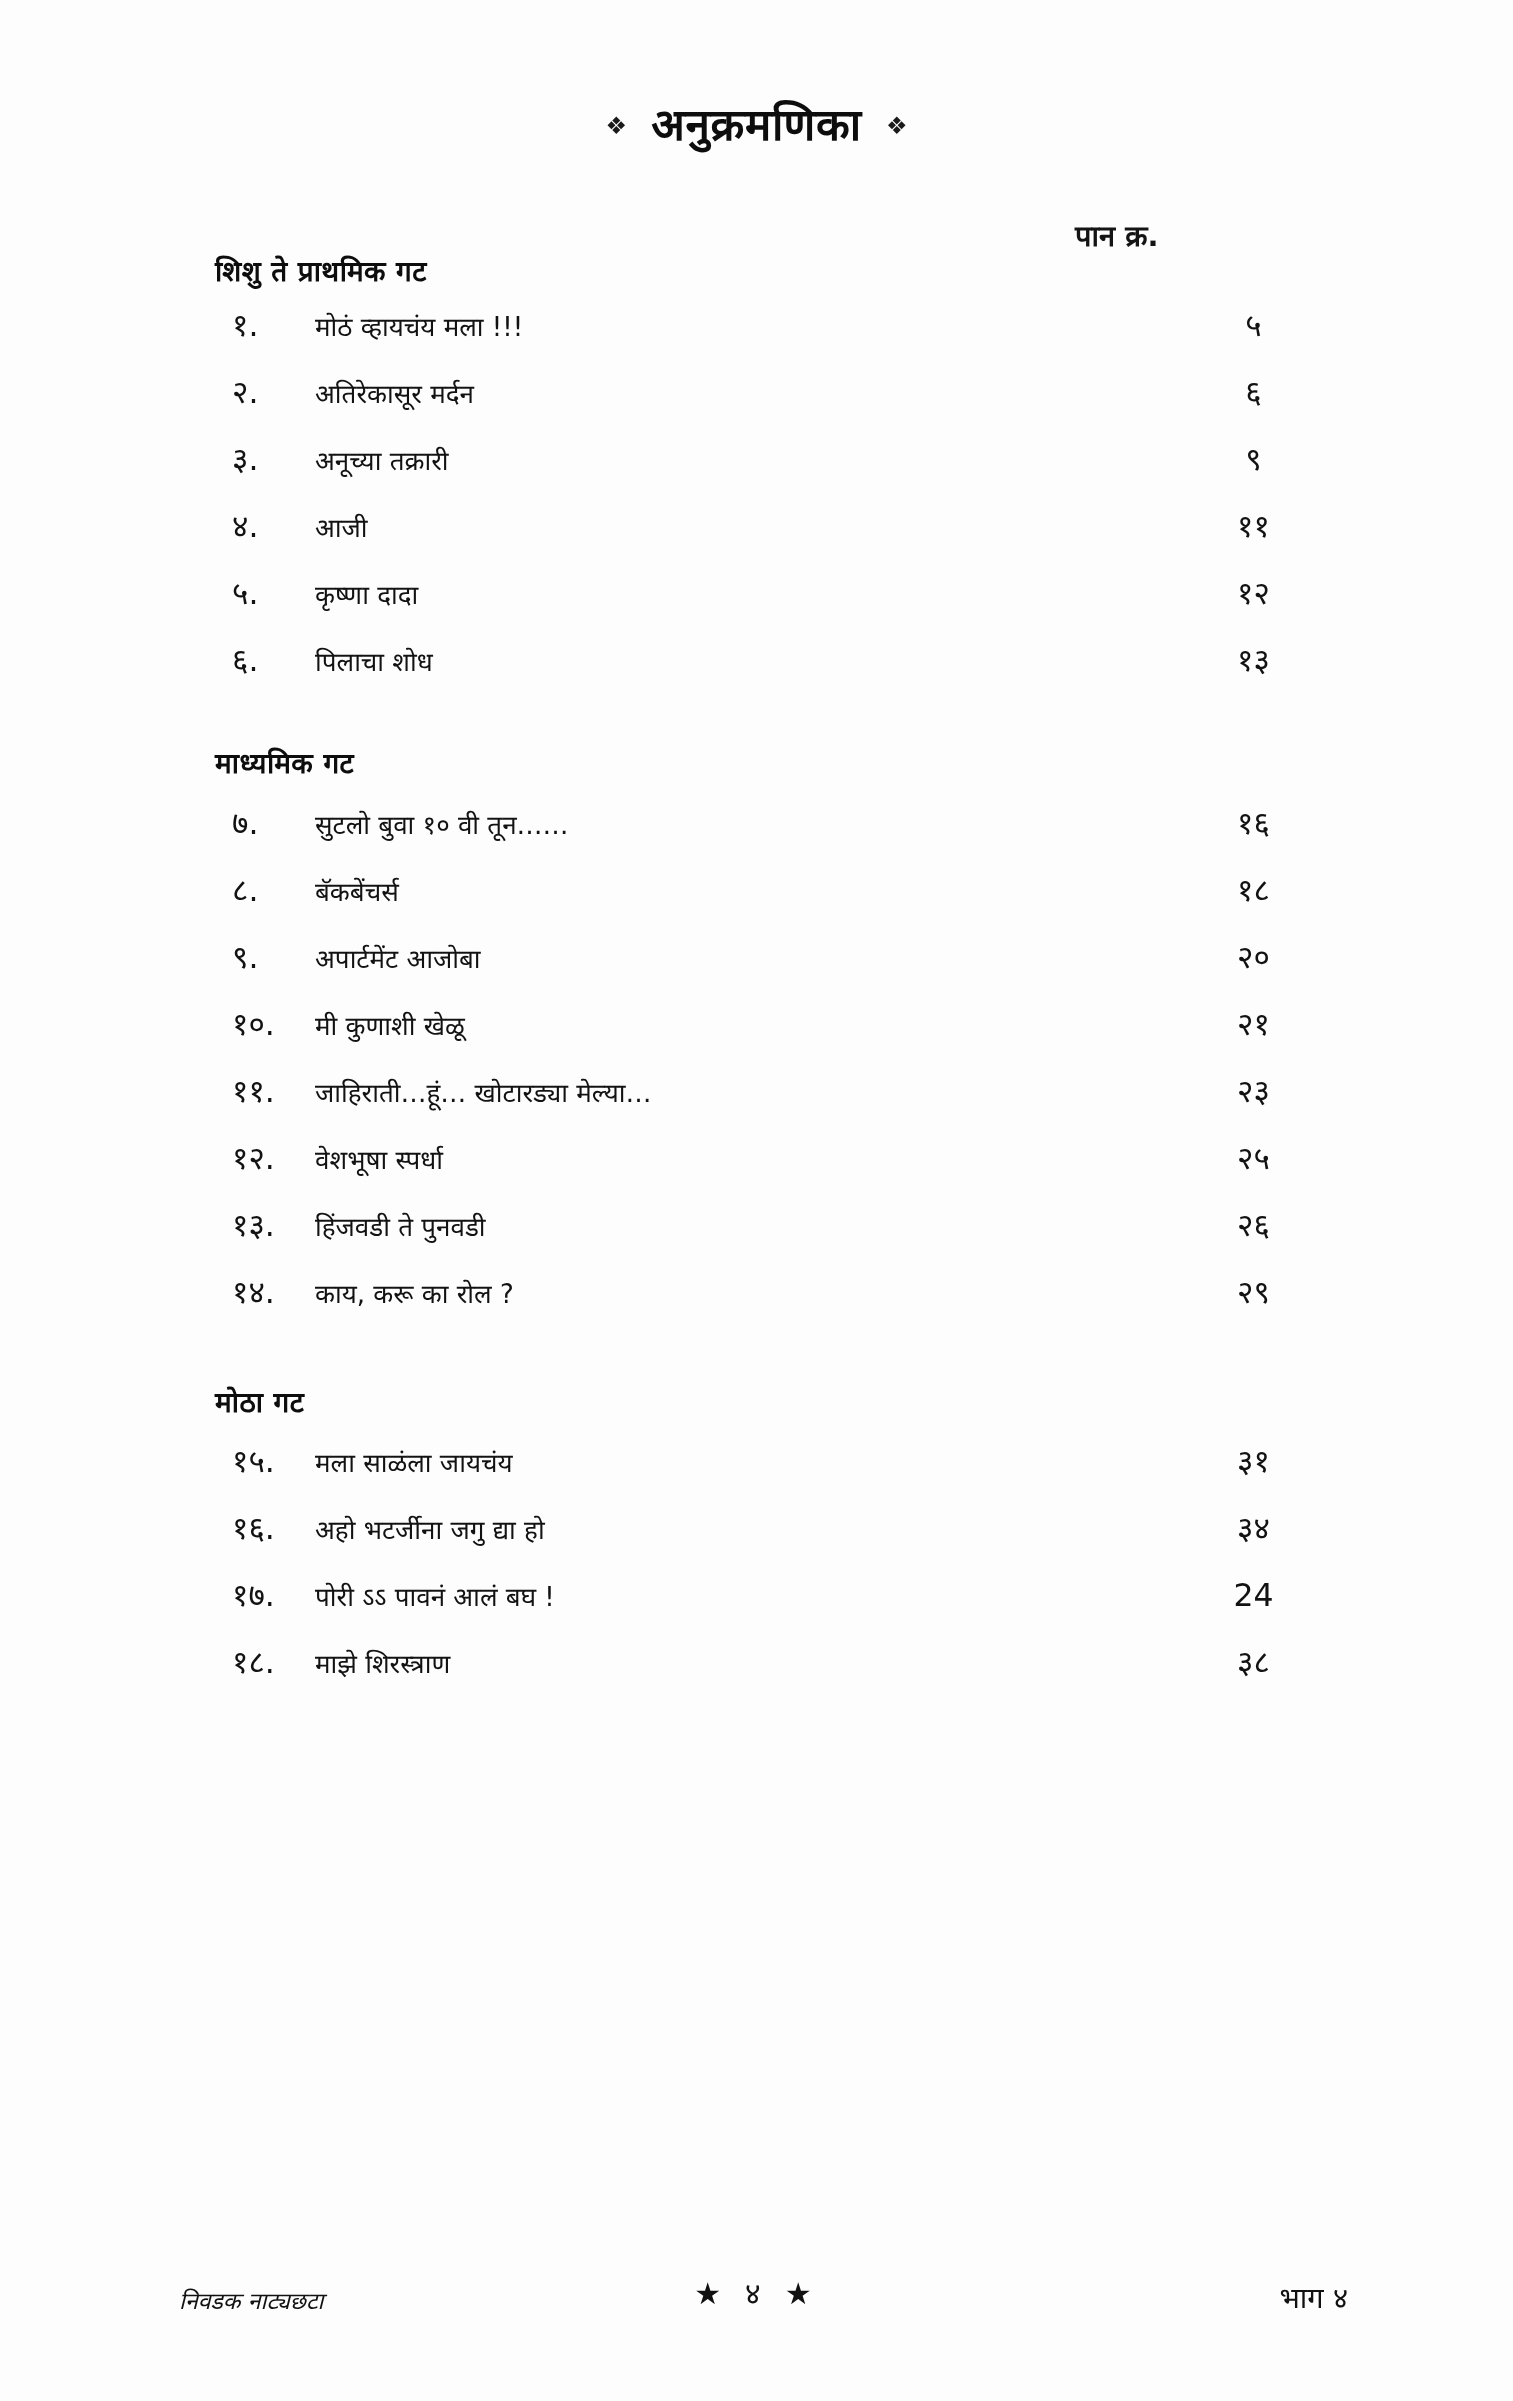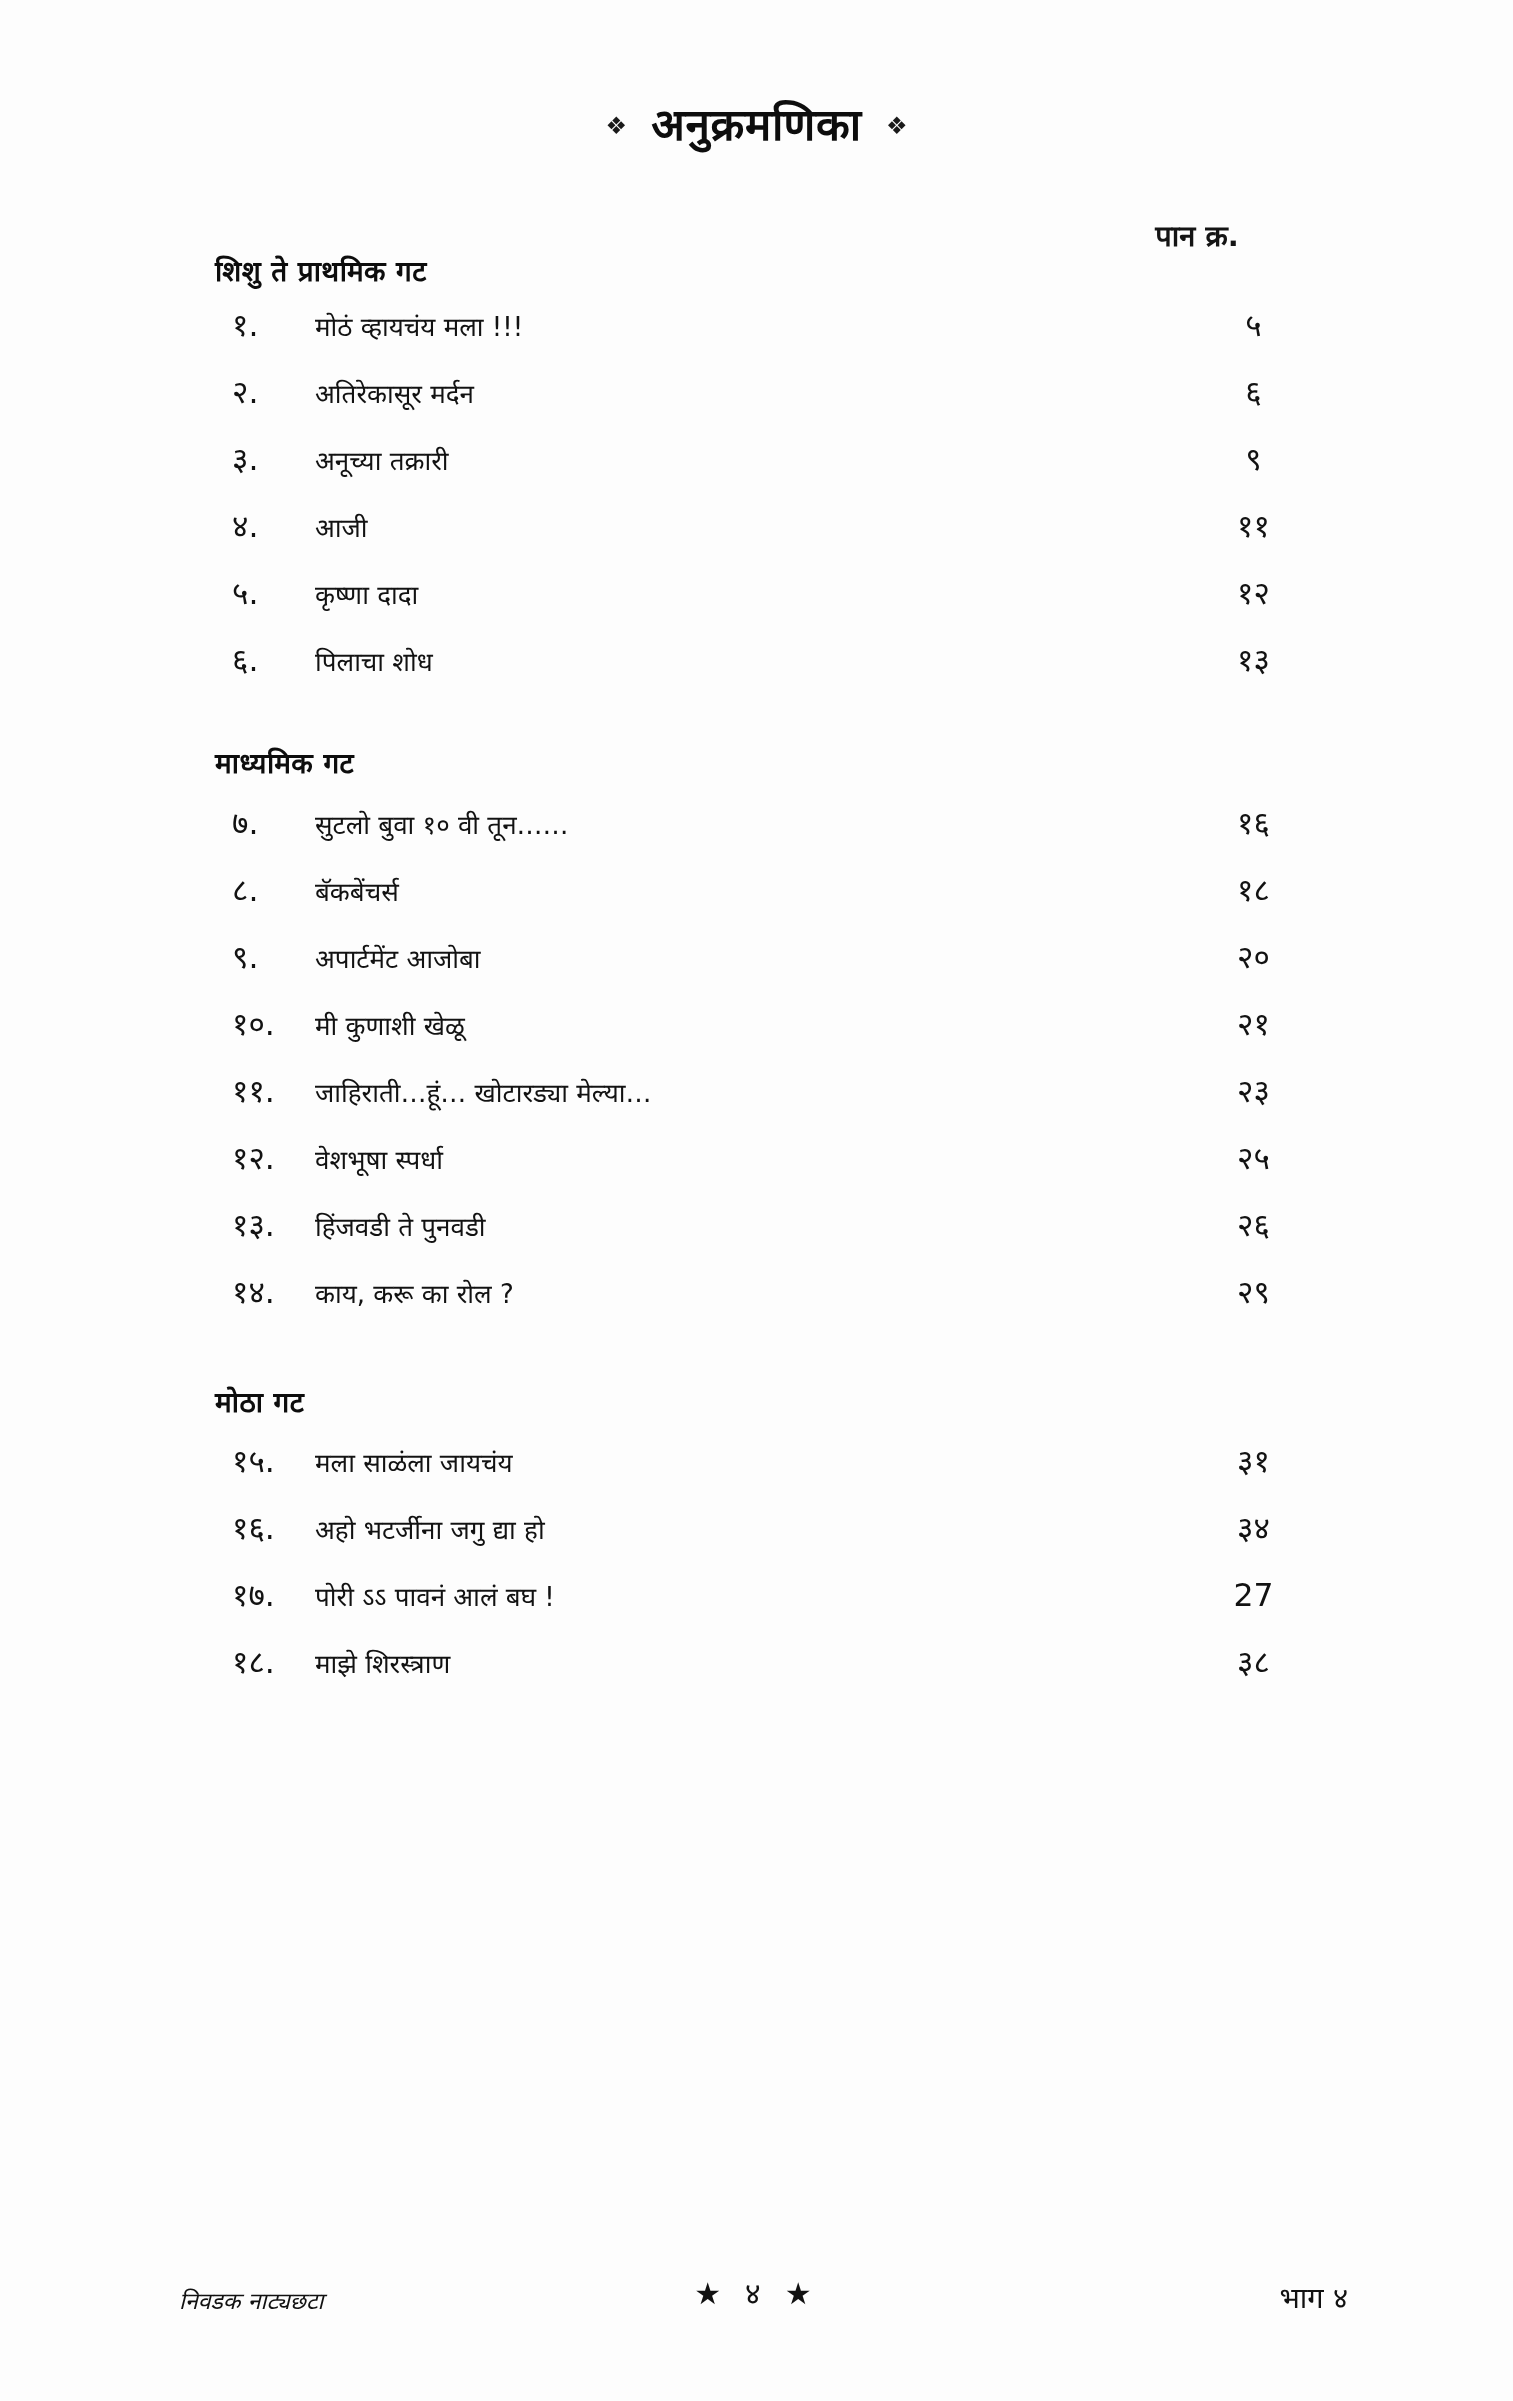--- a/index.html
+++ b/index.html
@@ -50,21 +50,20 @@
     position: relative;
     top: 2.9px;
   }
 
   
   .pagecol-header {
     position: absolute;
     top: 215px;
     left: 1075px;
     width: 244px;
-    text-align: center;
     font-size: 29px;
     font-weight: 700;
     color: #141414;
   }
 
   
   .toc {
     position: absolute;
     top: 251px;
     left: 215px;
@@ -256,21 +255,21 @@
           <span class="entry-page">३१</span>
         </li>
         <li class="entry">
           <span class="entry-num">१६.</span>
           <span class="entry-title">अहो भटर्जीना जगु द्या हो</span>
           <span class="entry-page">३४</span>
         </li>
         <li class="entry">
           <span class="entry-num">१७.</span>
           <span class="entry-title">पोरी ऽऽ पावनं आलं बघ !</span>
-          <span class="entry-page">27</span>
+          <span class="entry-page">24</span>
         </li>
         <li class="entry">
           <span class="entry-num">१८.</span>
           <span class="entry-title">माझे शिरस्त्राण</span>
           <span class="entry-page">३८</span>
         </li>
       </ul>
     </div>
 
   </div>

